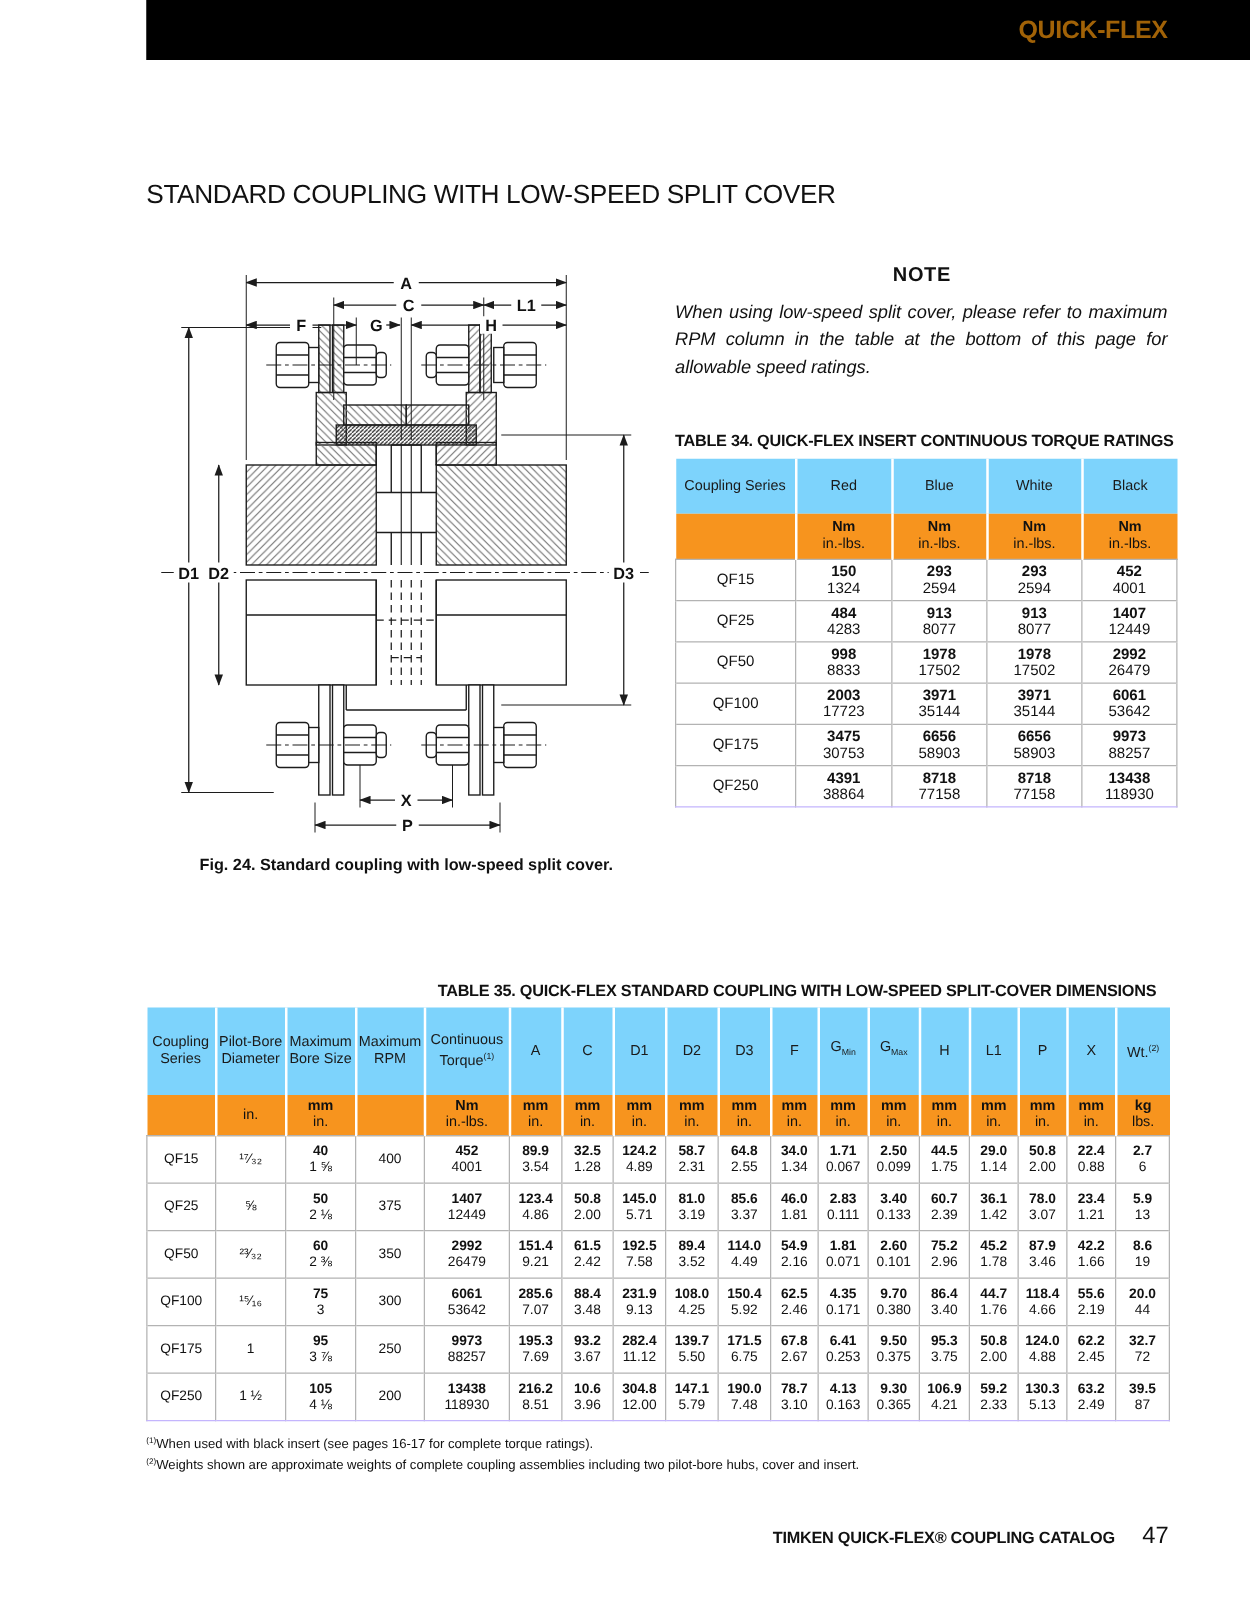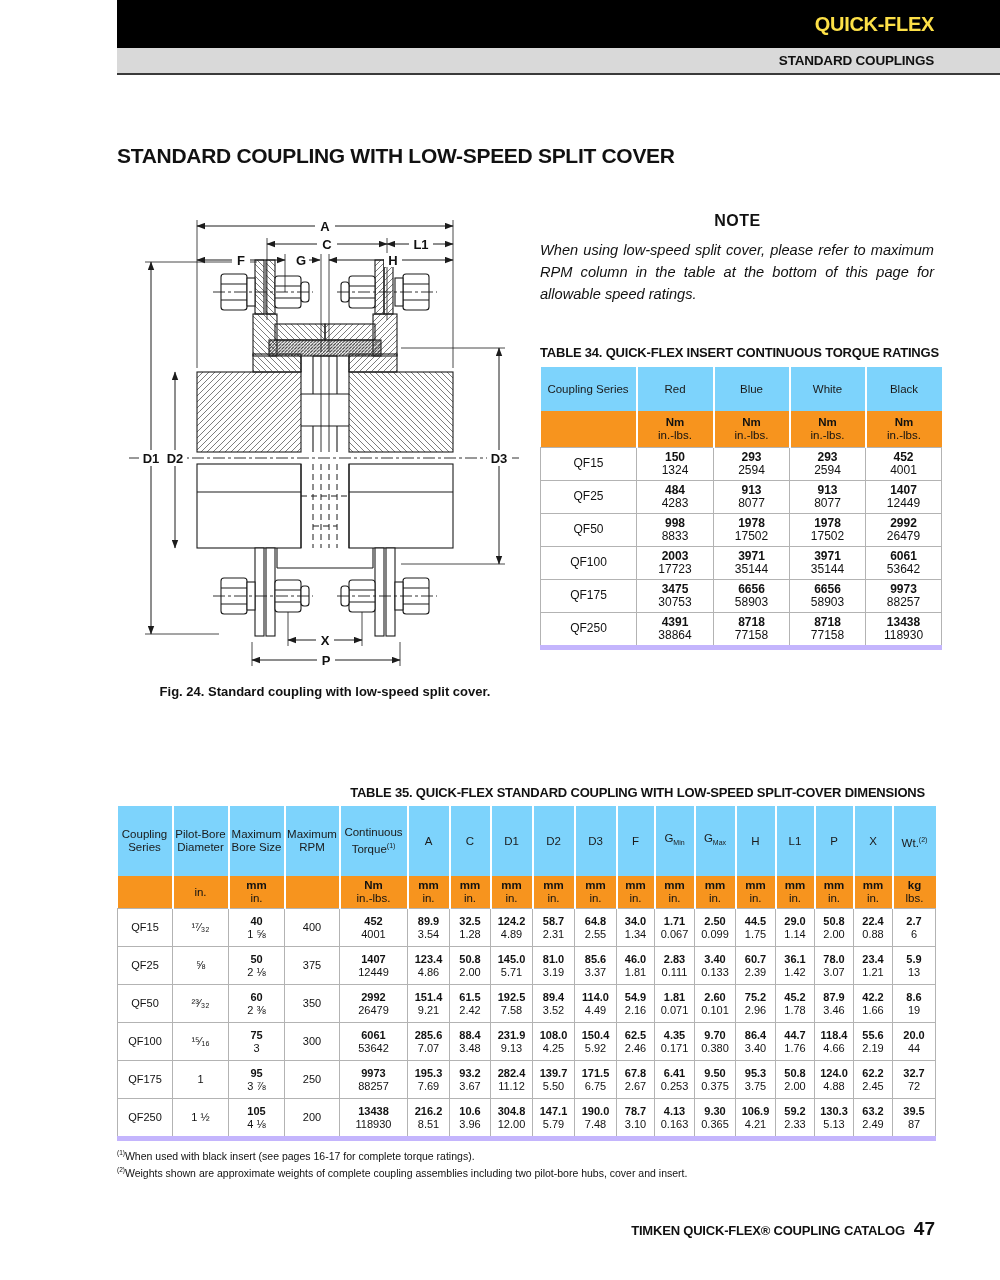--- a/index.html
+++ b/index.html
@@ -2,44 +2,44 @@
 <html><head>
 <meta charset="utf-8">
 <style>
   html,body{margin:0;padding:0;background:#fff;}
   .page{position:relative;width:1000px;height:1280px;background:#fff;
         font-family:"Liberation Sans",sans-serif;color:#111;overflow:hidden;}
 
   
   .bar-black{position:absolute;left:117px;right:0;top:0;height:48px;background:#000;
              display:flex;align-items:center;justify-content:flex-end;padding-right:66px;box-sizing:border-box;}
-  .bar-black span{color:#fde047;font-weight:bold;font-size:20px;letter-spacing:-0.3px;}
+  .bar-black span{color:#a16207;font-weight:bold;font-size:20px;letter-spacing:-0.3px;}
   .bar-gray{position:absolute;left:117px;right:0;top:48px;height:27px;background:#d9d9d9;
             border-bottom:2px solid #3a3a3a;display:flex;align-items:center;justify-content:flex-end;
             padding-right:66px;box-sizing:border-box;}
   .bar-gray span{color:#111;font-weight:bold;font-size:13.5px;letter-spacing:-0.2px;}
 
-  .page-title{position:absolute;left:117px;top:144px;font-size:21px;font-weight:bold;letter-spacing:-0.3px;}
+  .page-title{position:absolute;left:117px;top:144px;font-size:21px;font-weight:normal;letter-spacing:-0.3px;}
 
   
   .note-title{position:absolute;left:540px;top:212px;width:395px;text-align:center;
               font-size:16px;font-weight:bold;letter-spacing:0.5px;}
   .note-body{position:absolute;left:540px;top:240px;width:394px;font-style:italic;
              font-size:14.6px;line-height:1.5;text-align:justify;}
 
   
   table{border-collapse:collapse;table-layout:fixed;}
   td{vertical-align:middle;text-align:center;padding:0;}
   .t-title{font-weight:bold;font-size:13px;letter-spacing:-0.2px;}
   tr.head td{background:#7dd3fc;font-size:11.5px;line-height:13px;color:#1a1a1a;padding:2px 1px;}
   tr.head td + td, tr.units td + td{border-left:2px solid #fff;}
   tr.units td{background:#f7941e;font-size:11.5px;line-height:13px;padding:3px 0;}
   tr.body td{border-top:1px solid #b3b3b3;border-right:1px solid #b3b3b3;font-size:11.5px;}
   tr.body td:first-child{border-left:1px solid #b3b3b3;}
-  tr.body:last-child td{border-bottom:5px solid #c4b5fd;}
+  tr.body:last-child td{border-bottom:1px solid #c4b5fd;}
   .v1{font-weight:bold;line-height:13.5px;}
   .v2{line-height:13.5px;}
   sup{font-size:7px;vertical-align:super;}
   sub{font-size:7px;vertical-align:sub;}
 
   
   .t34-title{position:absolute;left:540px;top:345px;width:400px;}
   #t34{position:absolute;left:540px;top:367px;width:400px;}
   #t34 tr.head td{height:40px;}
   #t34 tr.units td{height:30px;}
@@ -55,34 +55,31 @@
 
   
   .figure-wrap{position:absolute;left:115px;top:196px;width:420px;height:478px;}
   .fig-caption{position:absolute;left:115px;top:684px;width:420px;text-align:center;
                font-size:13px;font-weight:bold;}
   .dim-label{font-family:"Liberation Sans",sans-serif;font-size:13px;font-weight:bold;fill:#111;}
 
   
   .footnotes{position:absolute;left:117px;top:1146px;width:700px;font-size:10.5px;line-height:14px;}
   .footnotes sup{font-size:6.5px;}
-  .footer{position:absolute;right:65px;top:1218px;display:flex;align-items:baseline;gap:9px;}
+  .footer{position:absolute;right:65px;top:1218px;display:flex;align-items:baseline;gap:22px;}
   .footer .ftext{font-weight:bold;font-size:13px;letter-spacing:-0.2px;}
-  .footer .fpage{font-weight:bold;font-size:19px;}
+  .footer .fpage{font-weight:normal;font-size:19px;}
 </style>
 </head>
 <body>
 
 <div class="page">
 
   <div class="bar-black">
     <span>QUICK-FLEX</span>
-  </div>
-  <div class="bar-gray">
-    <span>STANDARD COUPLINGS</span>
   </div>
 
   <div class="page-title">STANDARD COUPLING WITH LOW-SPEED SPLIT COVER</div>
 
   <div class="figure-wrap">
     <svg width="420" height="478" viewBox="0 0 420 478">
       <defs>
         <marker id="ar" viewBox="0 0 8 6" refX="7.5" refY="3" markerWidth="9" markerHeight="7" orient="auto-start-reverse">
           <path d="M0,0 L8,3 L0,6 Z" fill="#1c1c1c"></path>
         </marker>

